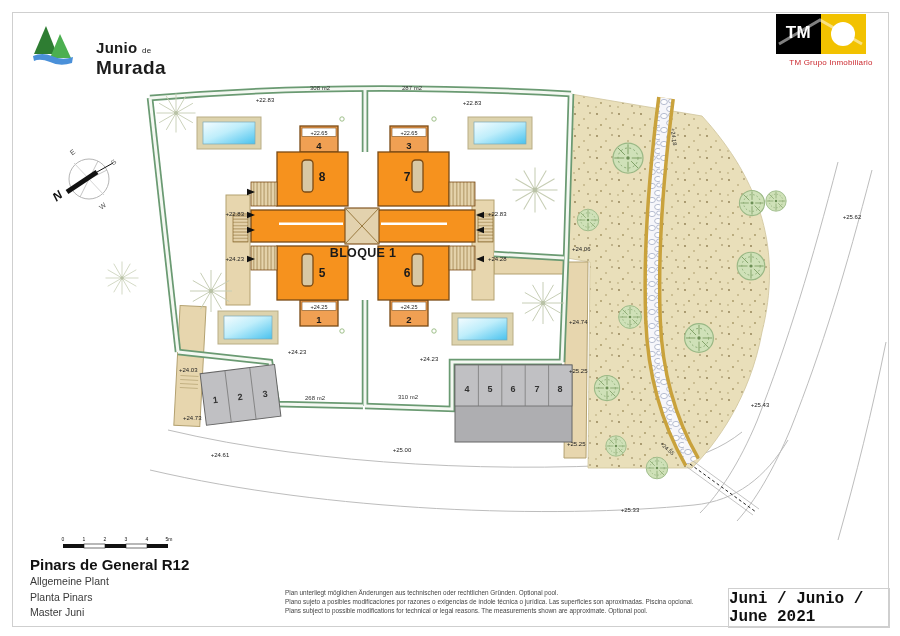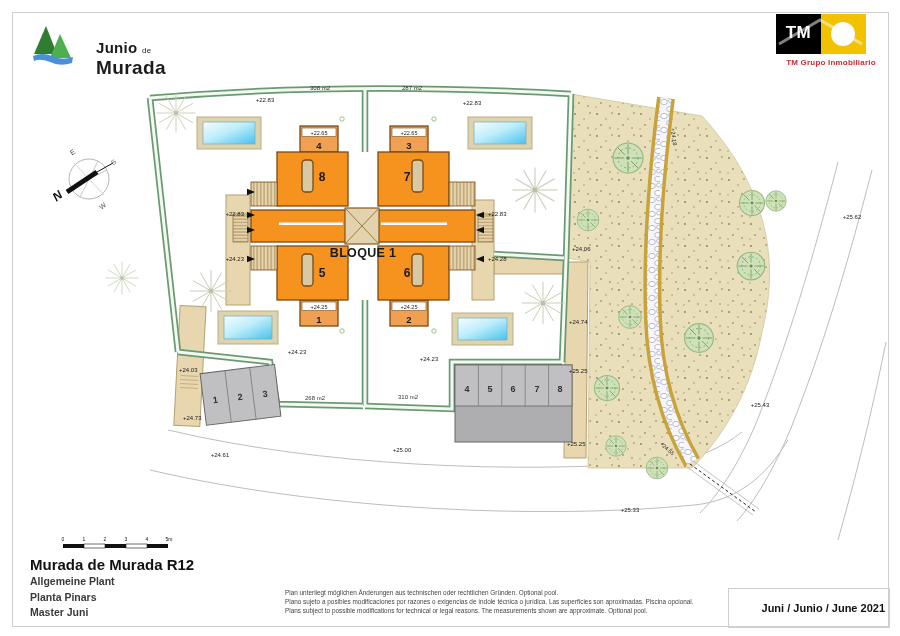--- a/index.html
+++ b/index.html
@@ -14,31 +14,31 @@
   #pinars-text .l2{font-size:19px;font-weight:600;letter-spacing:.4px;margin-top:3px;}
   #tm-logo{left:775px;top:14px;width:112px;height:56px;text-align:center;}
   .tmsq{position:absolute;top:0;width:45px;height:40px;}
   #tm-red{left:1px;background:#000000;}
   #tm-yellow{left:46px;background:#f2c200;}
   #tm-mono{position:absolute;left:0;top:9px;width:45px;text-align:center;color:#fff;
            font-weight:bold;font-size:17px;letter-spacing:.5px;}
   #sun{position:absolute;left:10px;top:8px;width:24px;height:24px;border-radius:50%;background:#fff;}
   #roof{position:absolute;left:0;top:0;width:91px;height:40px;}
   #tm-caption{position:absolute;left:-12px;top:44px;width:136px;color:#cc2a30;
-              font-weight:bold;font-size:8px;letter-spacing:.2px;}
+              font-weight:normal;font-size:8px;letter-spacing:.2px;}
   
   #scalebar-wrap{left:60px;top:535px;}
   #title-block{left:30px;top:556px;color:#111;}
   #title-block h1{margin:0;font-size:15px;font-weight:bold;}
-  #title-block div{font-size:10.5px;color:#3a3a3a;line-height:13.5px;margin-top:2px;font-weight:bold;}
+  #title-block div{font-size:10.5px;color:#3a3a3a;line-height:13.5px;margin-top:2px;}
   #disclaimer{left:285px;top:588px;color:#444;font-size:6.4px;line-height:9px;}
   #disclaimer p{margin:0;}
   #date-box{left:728px;top:588px;width:160px;height:38px;border:1px solid #cfcfcf;
             display:flex;align-items:center;justify-content:flex-end;}
-  #date-box span{font-size:11px;font-weight:bold;color:#111;padding-right:4px;}
+  #date-box span{font-size:16px;font-weight:bold;color:#111;padding-right:4px;font-family:Liberation Mono, monospace;}
   #frame{left:12px;top:12px;width:875px;height:613px;border:1px solid #cfcfcf;pointer-events:none;}
   svg text{font-family:"Liberation Sans",sans-serif;}
 </style>
 </head>
 <body>
 
 <div id="sheet">
 
   <svg class="abs" width="900" height="636" viewBox="0 0 900 636">
     <defs>
@@ -367,21 +367,21 @@
       <text x="109" y="6">5m</text>
     </g>
     <rect x="3" y="9" width="21" height="4" fill="#111"></rect>
     <rect x="24" y="9" width="21" height="4" fill="#fff" stroke="#111" stroke-width="0.6"></rect>
     <rect x="45" y="9" width="21" height="4" fill="#111"></rect>
     <rect x="66" y="9" width="21" height="4" fill="#fff" stroke="#111" stroke-width="0.6"></rect>
     <rect x="87" y="9" width="21" height="4" fill="#111"></rect>
   </svg>
 
   <div class="abs" id="title-block">
-    <h1>Murada de Murada R12</h1>
+    <h1>Pinars de General R12</h1>
     <div>Allgemeine Plant</div>
     <div>Planta Pinars</div>
     <div>Master Juni</div>
   </div>
 
   <div class="abs" id="disclaimer">
     <p>Plan unterliegt möglichen Änderungen aus technischen oder rechtlichen Gründen. Optional pool.</p>
     <p>Plano sujeto a posibles modificaciones por razones o exigencias de índole técnica o jurídica. Las superficies son aproximadas. Piscina opcional.</p>
     <p>Plans subject to possible modifications for technical or legal reasons. The measurements shown are approximate. Optional pool.</p>
   </div>

